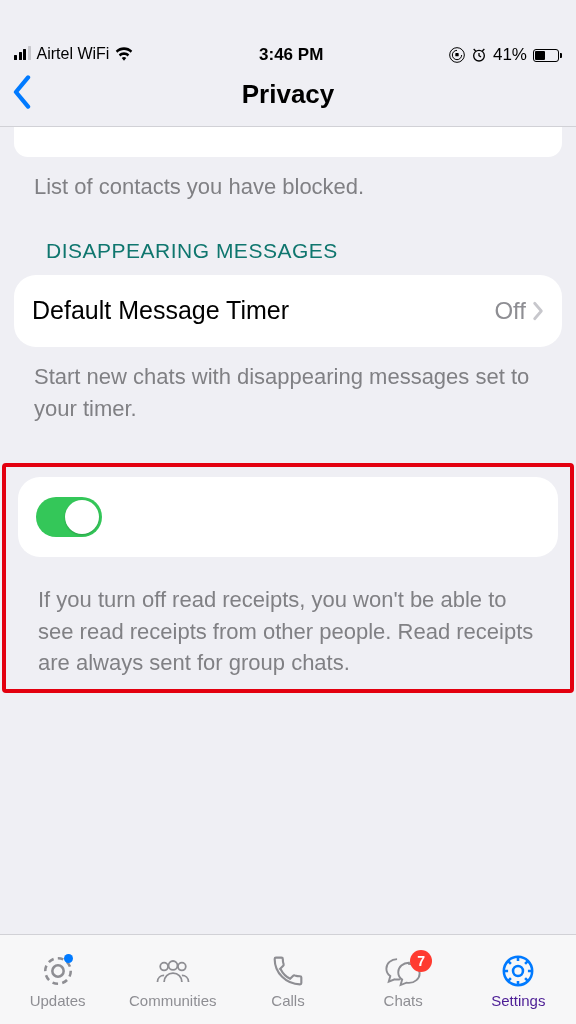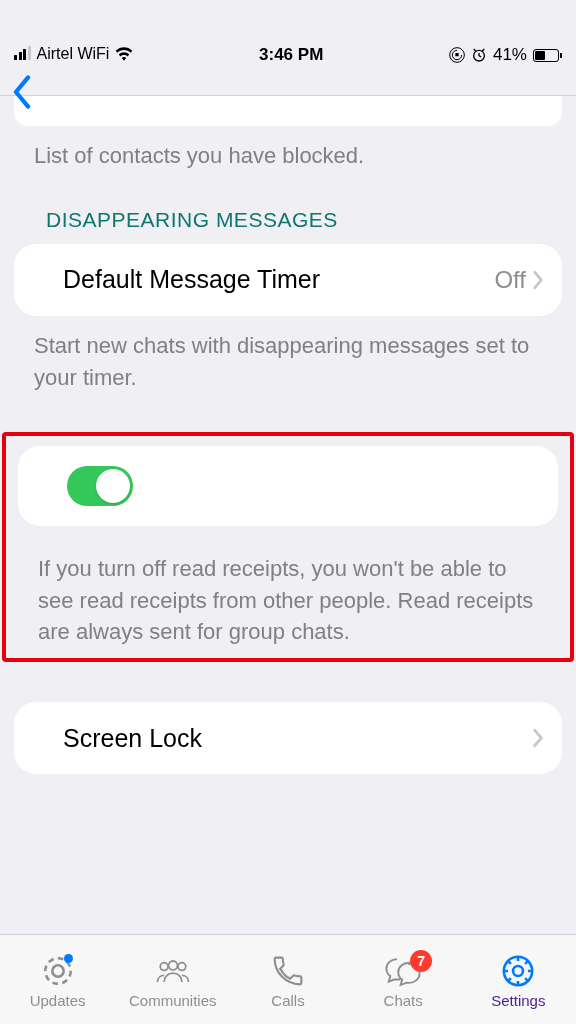--- a/index.html
+++ b/index.html
@@ -19,21 +19,21 @@
   .battery-fill { position:absolute; left:1px; top:1px; bottom:1px; width:41%; background:#000; border-radius:1px; }
   .battery-tip { width:2px; height:5px; background:#000; border-radius:0 1px 1px 0; margin-left:1px; }
 
   .nav-header { position: relative; text-align: center; padding: 14px 0 16px 0; border-bottom: 1px solid #d1d1d6; }
   .nav-title { font-size: 26px; font-weight: 700; }
   .nav-back { position: absolute; left: 10px; top: 10px; }
 
   .content { padding: 0 0 90px 0; overflow-y: hidden; }
 
   .group { margin: 0 14px; }
-  .card { background:#fff; border-radius:22px; overflow:hidden;padding-left:31px; }
+  .card { background:#fff; border-radius:22px; overflow:hidden; }
   .row { display:flex; align-items:center; justify-content:space-between; padding:20px 18px; min-height:72px; }
   .row-label { font-size:25px; color:#000; }
   .row-value { font-size:24px; color:#8e8e93; margin-right:6px; }
   .chevron { color:#c7c7cc; }
 
   .section-header { font-size:21px; color:#0f766e; letter-spacing:0.5px; margin: 36px 0 12px 32px; text-transform: uppercase; }
   .footer-text { font-size:22px; color:#808084; line-height:1.45; margin: 14px 16px 0 20px; }
 
   .partial-card { background:#fff; border-radius:0 0 14px 14px; height:30px; }
 
@@ -91,20 +91,21 @@
     </span>
   </div>
 </div>
 
 <div class="nav-header">
   <span class="nav-back">
     <svg width="24" height="34" viewBox="0 0 16 28">
         <path d="M13 2 L3 14 L13 26" stroke="#007aff" stroke-width="3.5" fill="none" stroke-linecap="round" stroke-linejoin="round"></path>
       </svg>
   </span>
+  <span class="nav-title">Privacy</span>
 </div>
 
 <div class="content">
 
   <div class="group">
     <div class="partial-card"></div>
     <div class="footer-text">List of contacts you have blocked.</div>
   </div>
 
   <div class="group">
@@ -129,28 +130,20 @@
         <span class="toggle">
           <span class="toggle-knob"></span>
         </span>
       </div>
     </div>
     <div class="footer-text tight">If you turn off read receipts, you won't be able to see read receipts from other people. Read receipts are always sent for group chats.</div>
   </div>
 
   <div class="spacer-lg"></div>
   <div class="group">
-    <div class="card">
-      <div class="row">
-        <span class="row-label">Screen Lock</span>
-        <svg class="chevron" width="12" height="20" viewBox="0 0 10 18">
-            <path d="M2 2l6 7-6 7" stroke="#c7c7cc" stroke-width="2.5" fill="none" stroke-linecap="round" stroke-linejoin="round"></path>
-          </svg>
-      </div>
-    </div>
   </div>
 
 </div>
 
 <div class="tabbar">
   <div class="tab">
     <div class="icon-wrap">
       <svg width="34" height="34" viewBox="0 0 24 24">
           <circle cx="12" cy="12" r="9" fill="none" stroke="#8e8e93" stroke-width="1.8" stroke-dasharray="4 3"></circle>
           <circle cx="12" cy="12" r="4" fill="none" stroke="#8e8e93" stroke-width="1.8"></circle>

